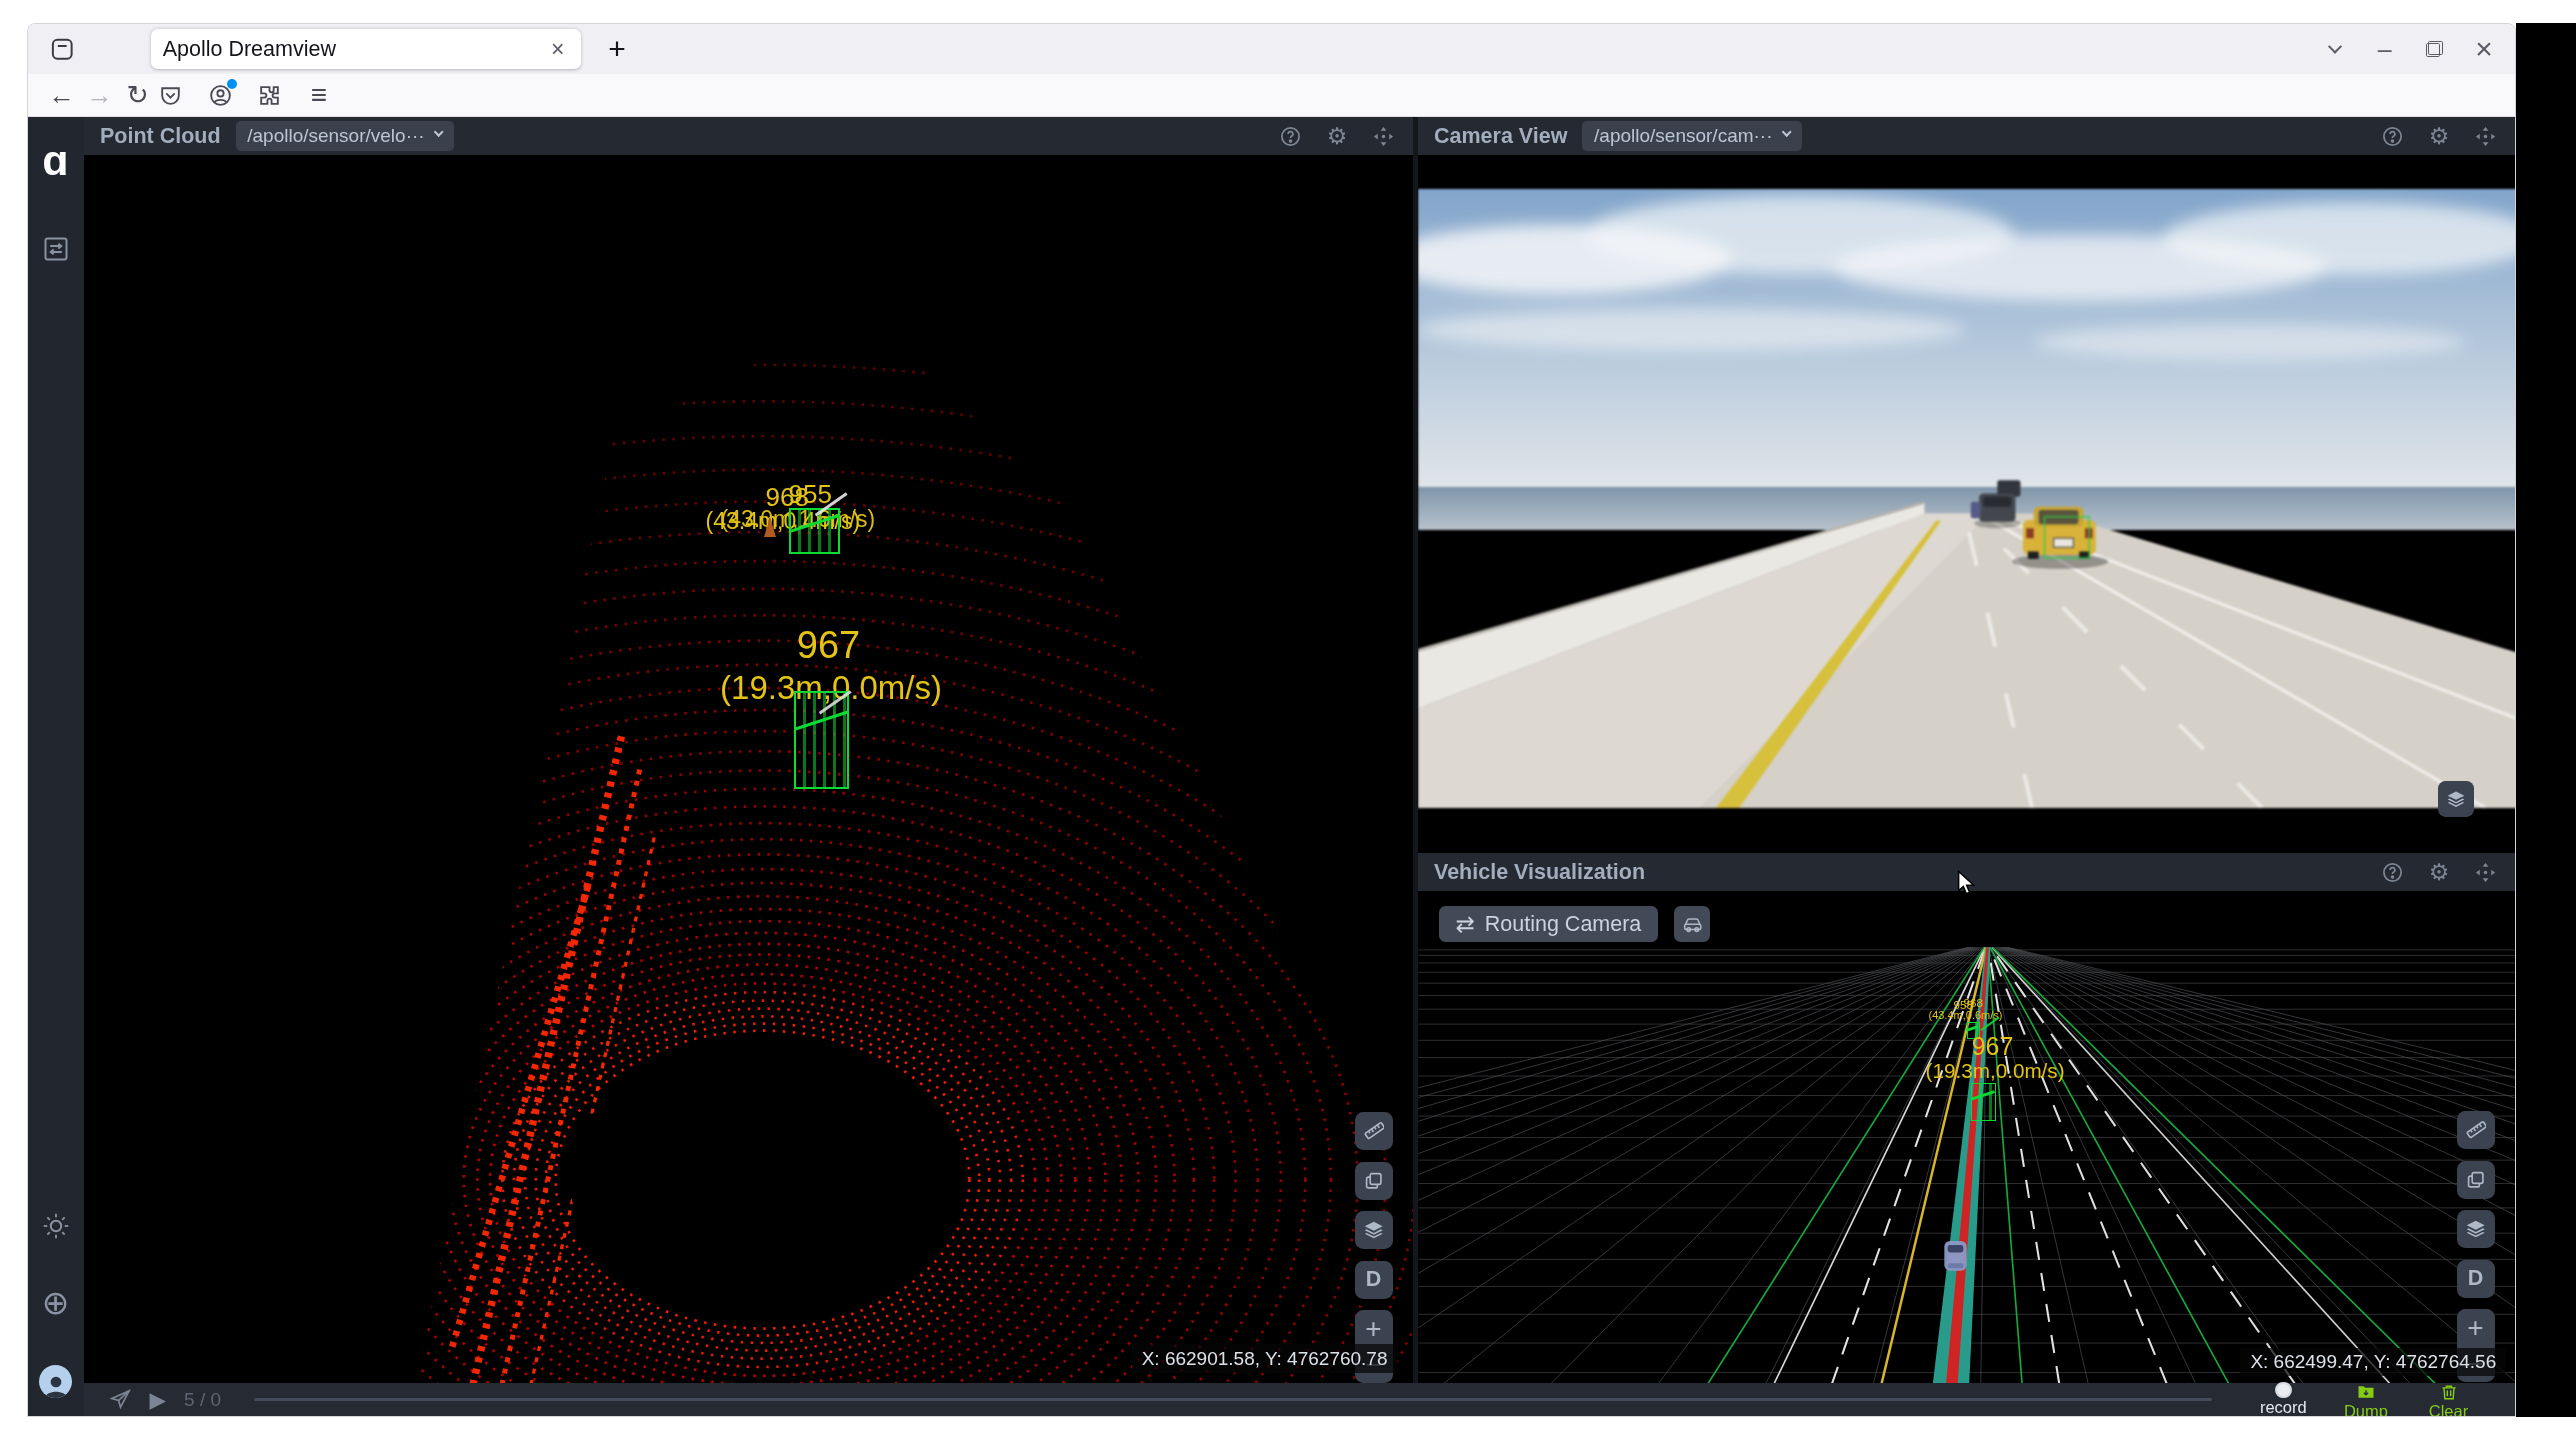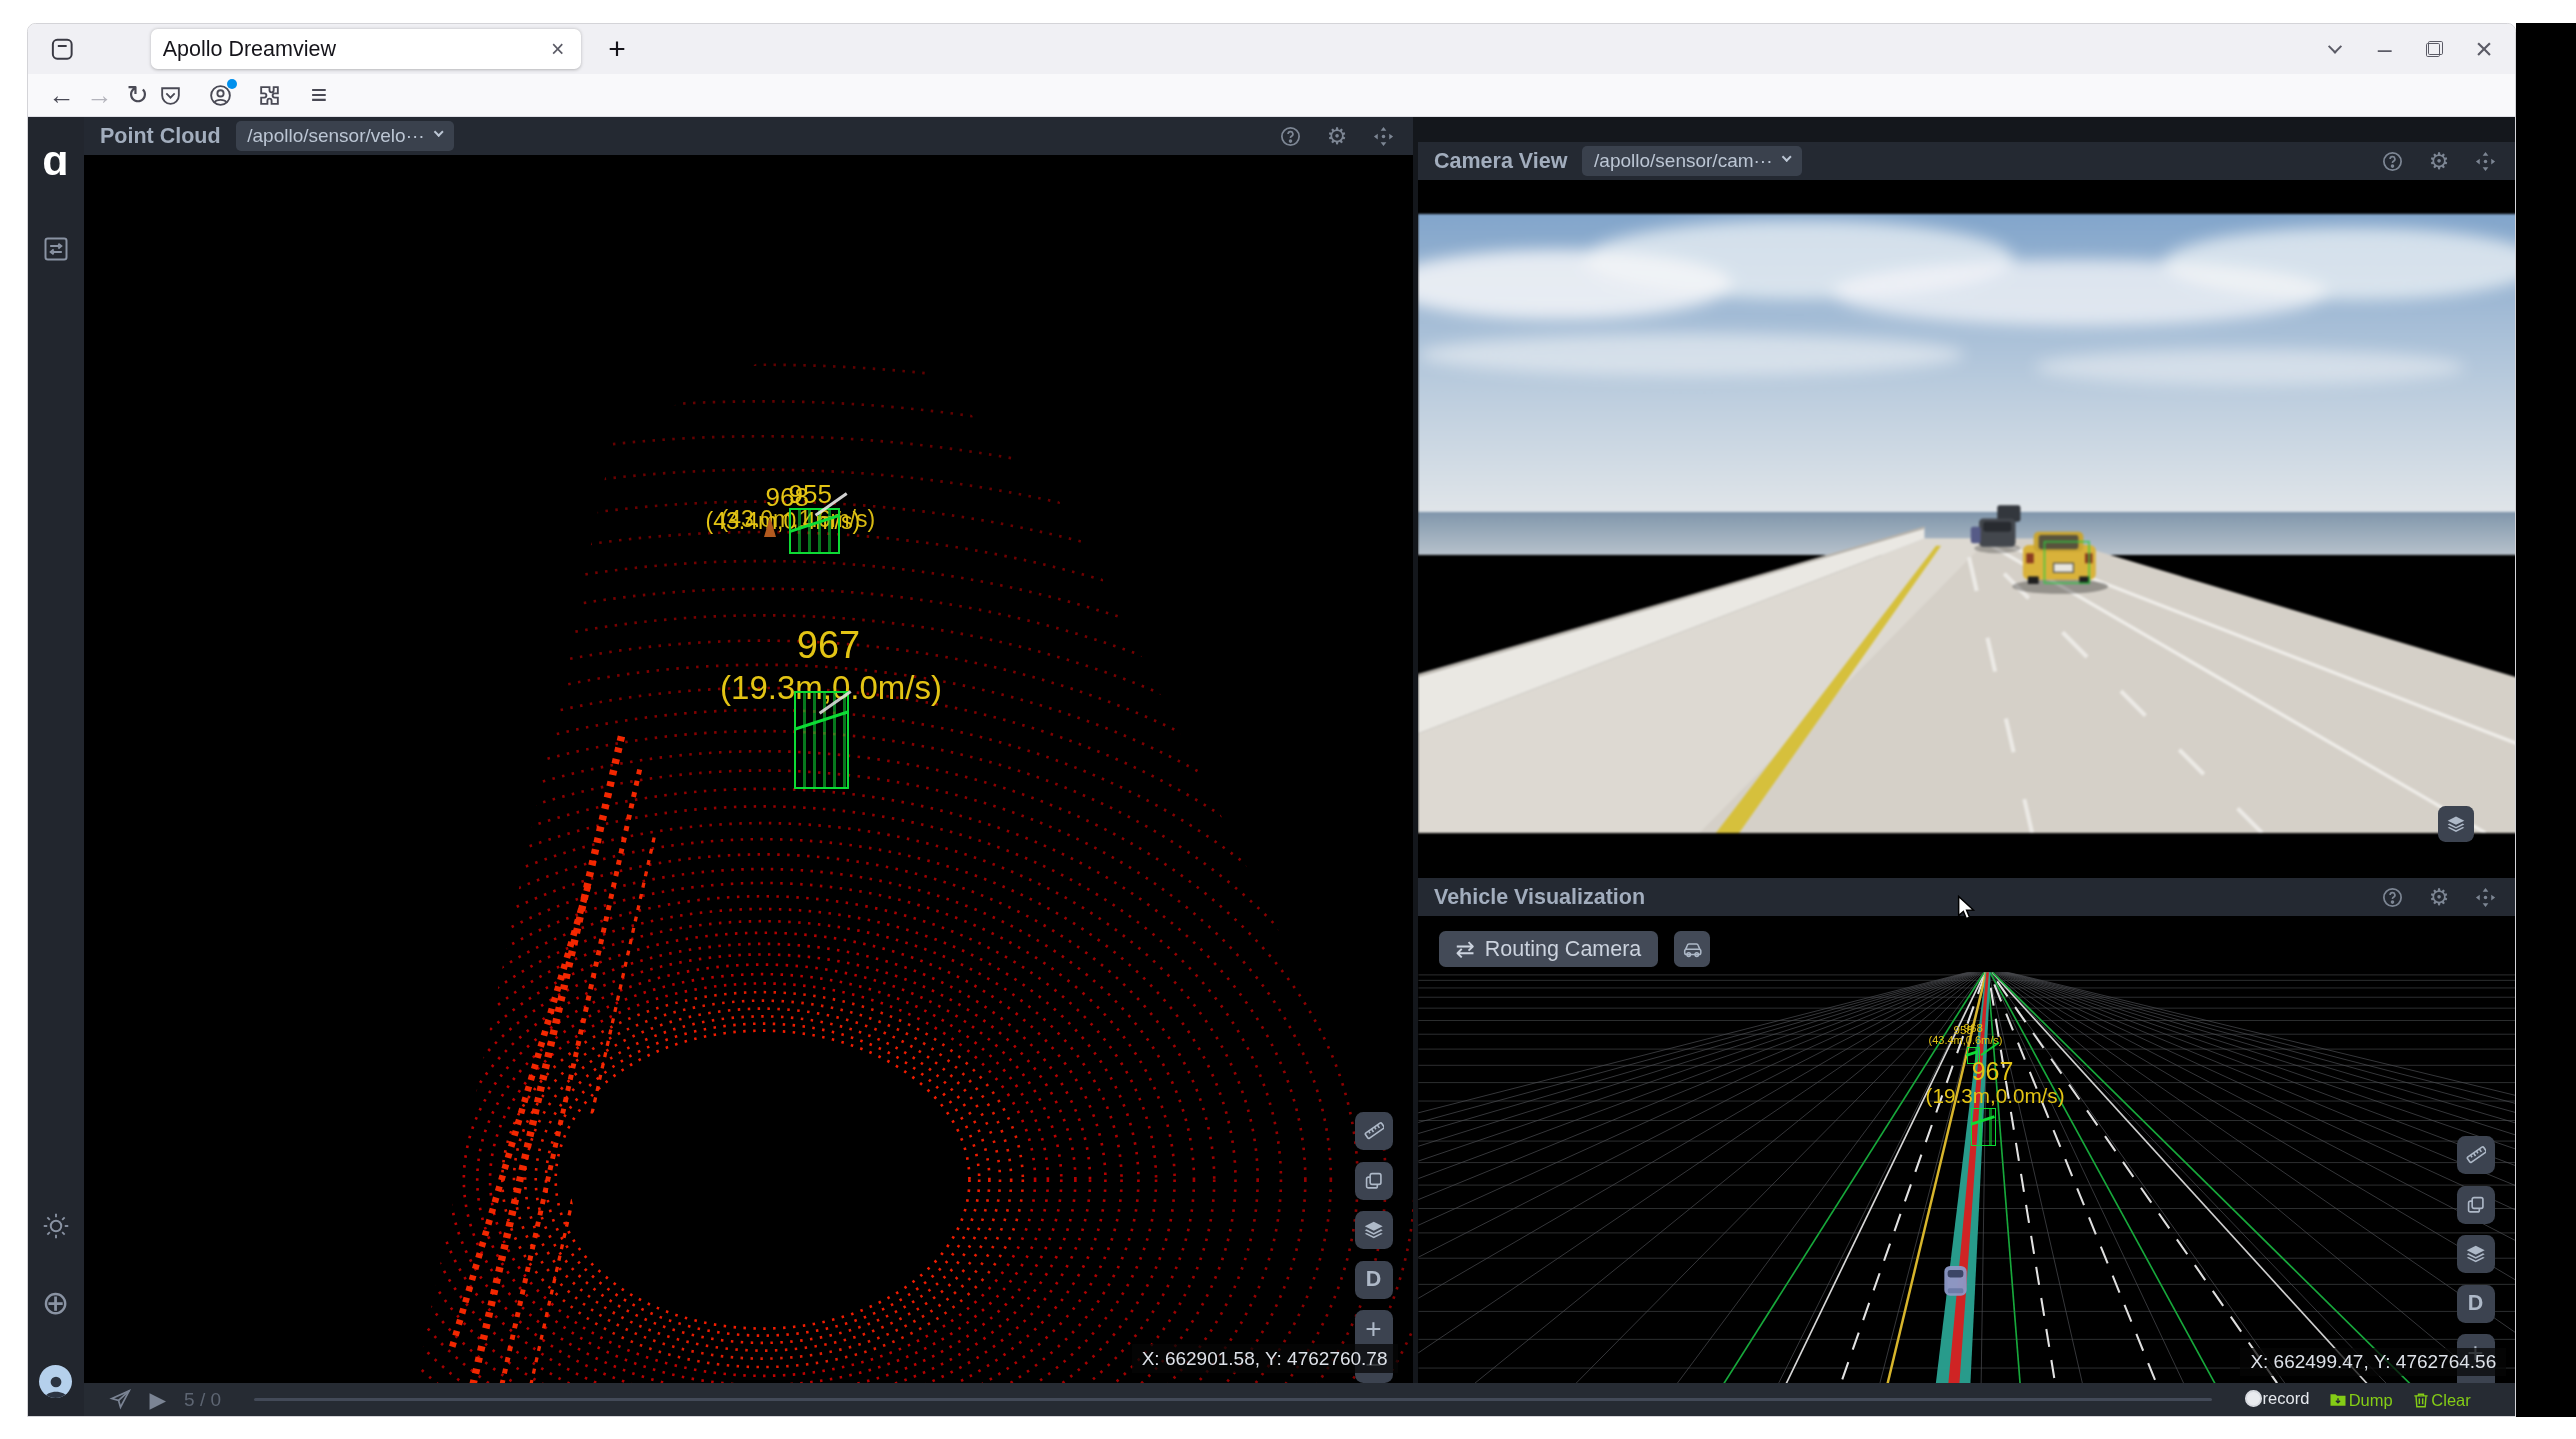--- a/index.html
+++ b/index.html
@@ -48,21 +48,21 @@
   .panel-header { height:38px; background:#242932; display:flex; align-items:center; padding:0 16.5px; }
   .panel-title { font-size:21.5px; font-weight:600; color:#a2adbd; white-space:nowrap; }
   .chip { margin-left:15px; height:30px; background:#3a414d; border-radius:5px; display:flex; align-items:center; padding:0 11.6px; }
   .chip-text { font-size:19px; color:#bcc6d4; }
   .chip .caret { width:7.4px; height:7.4px; border-color:#bcc6d4; margin-left:10px; margin-top:-3.3px; }
   .header-spacer { flex:1; }
   .header-icons { display:flex; align-items:center; gap:21.5px; color:#7d8694; }
   .hicon { width:25px; height:25px; display:flex; align-items:center; justify-content:center; font-size:23px; }
 
   #pc-panel { position:absolute; left:56px; top:0; width:1329px; bottom:33px; background:#050505; }
-  #right-col { position:absolute; left:1390px; right:0; top:0; bottom:33px;margin-top:25px; }
+  #right-col { position:absolute; left:1390px; right:0; top:0; bottom:33px; }
   #cam-panel { position:absolute; left:0; right:0; top:0; height:736px; background:#050505; }
   #vv-panel { position:absolute; left:0; right:0; top:736px; bottom:0; background:#050505; }
 
   .panel-body { position:absolute; left:0; right:0; top:38px; bottom:0; background:#000; overflow:hidden; }
 
   .coords-badge { position:absolute; right:15px; bottom:10px; background:rgba(5,5,5,.72); color:#dde1e8; font-size:19px; padding:3.3px 10px; white-space:nowrap; }
 
   .panel-tools { position:absolute; right:20px; display:flex; flex-direction:column; gap:11.6px; align-items:center; }
   .tool-btn { width:38px; height:38px; border-radius:8.3px; background:#3c4350; color:#aeb9c8; display:flex; align-items:center; justify-content:center; font-size:21.5px; }
   .tool-btn.zoom { height:73px; flex-direction:column; justify-content:space-around; font-size:28px; }
@@ -82,21 +82,21 @@
   .route-glyph { font-size:23px; }
 
   .cam-layers-btn { position:absolute; right:41px; bottom:36px; width:36px; height:36px; border-radius:7.4px; background:#3c4350; color:#aeb9c8; display:flex; align-items:center; justify-content:center; }
 
   
   #bottom-bar { position:absolute; left:56px; right:0; bottom:0; height:33px; background:#262b33; display:flex; align-items:center; padding:0 0 0 25px; }
   .bb-icon { color:#7b8494; margin-right:18px; display:flex; align-items:center; }
   .bb-counter { color:#5d6572; font-size:19px; margin-right:33px; white-space:nowrap; }
   .bb-progress { flex:1; height:3.3px; background:#434a58; border-radius:1.7px; margin-right:33px; }
   .bb-actions { display:flex; align-items:flex-start; gap:6.6px; margin-right:28px; }
-  .bb-action { width:76px; display:flex; align-items:center; gap:0.8px; color:#e6e9ee; font-size:16.5px; line-height:1; padding-top:1.7px; }
+  .bb-action { width:76px; display:flex; flex-direction:column; align-items:center; gap:0.8px; color:#e6e9ee; font-size:16.5px; line-height:1; padding-top:1.7px; }
   .bb-action.disabled { color:#84cc16;text-align:right; }
   .rec-dot { width:16.5px; height:16.5px; border-radius:8.3px; border:2.5px solid #d7dae0; background:#e9ebef; }
 
   .cursor { position:absolute; z-index:50; }
 
   svg { display:block; }
 </style>
 </head>
 <body>
 

